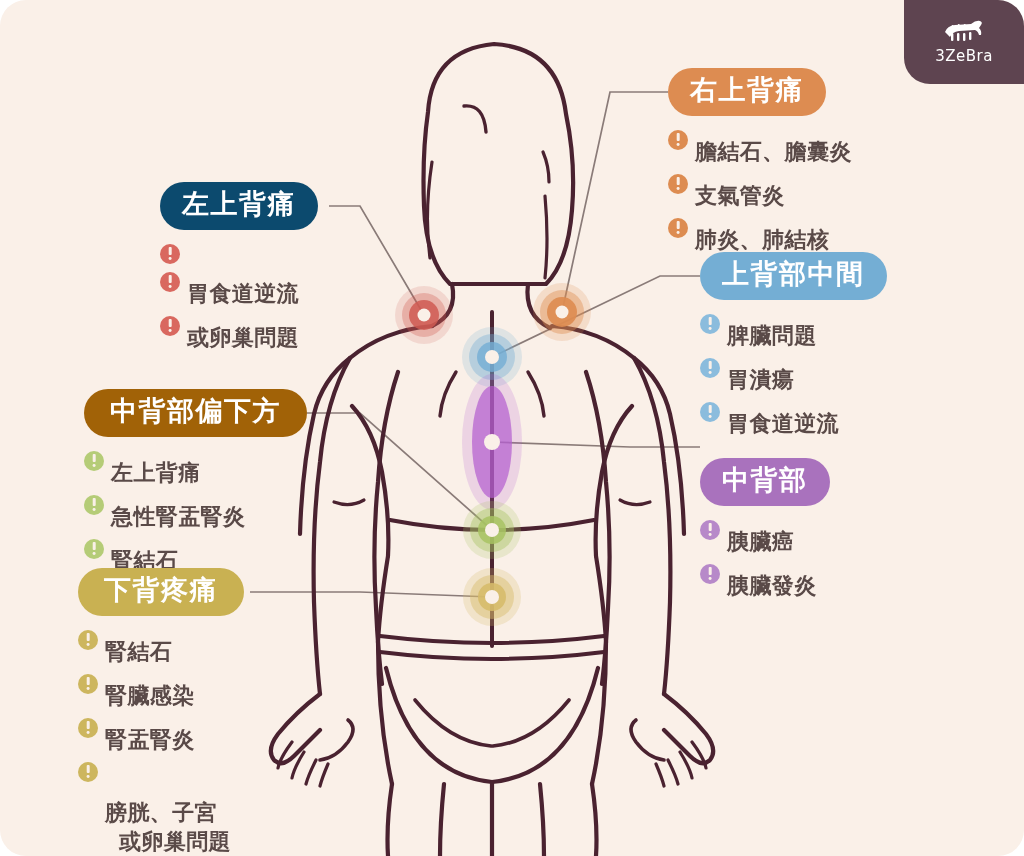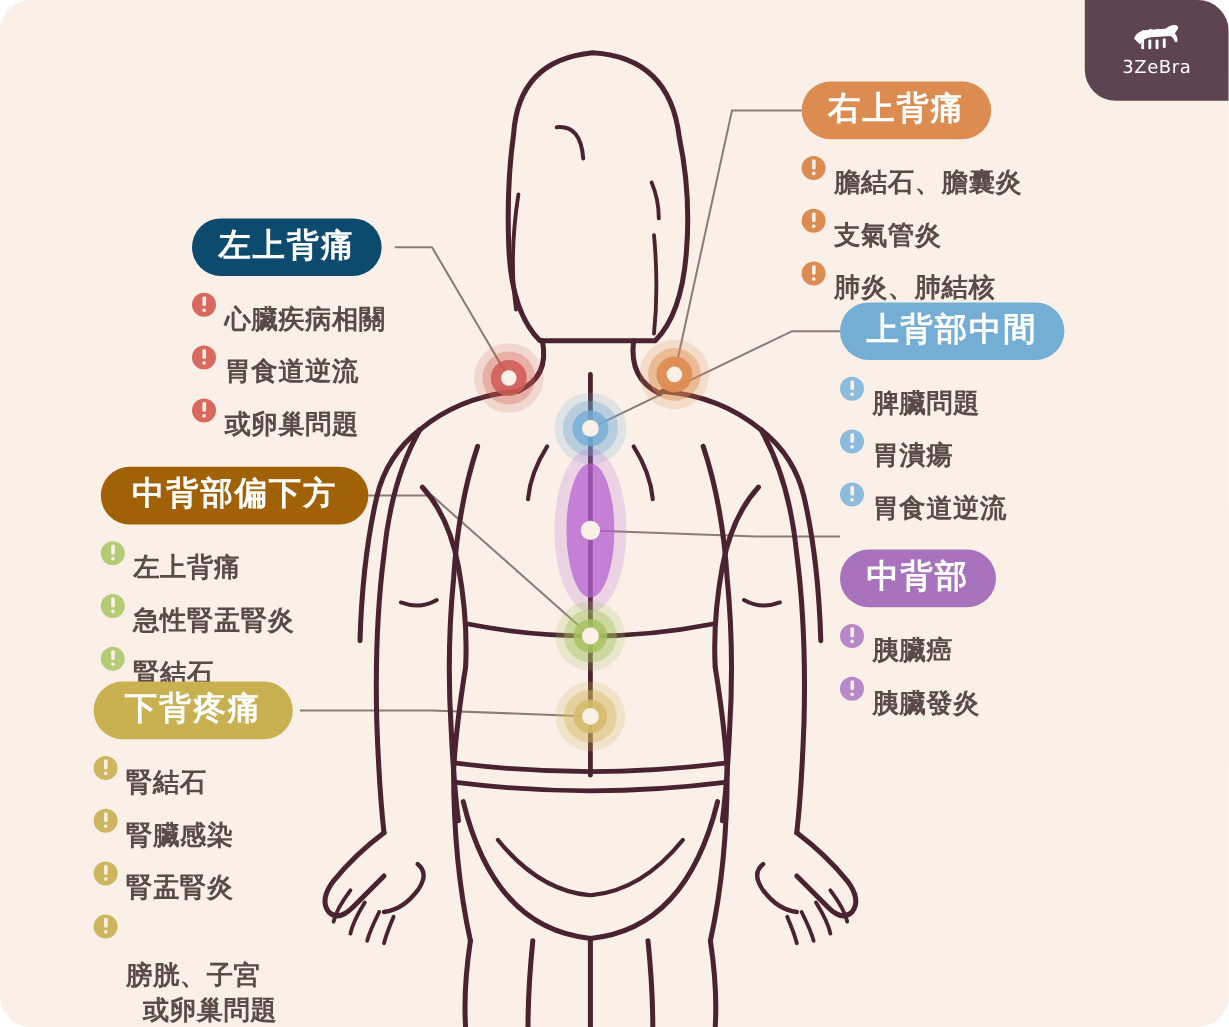--- a/index.html
+++ b/index.html
@@ -258,21 +258,20 @@
       </g>
     </svg>
     <span class="logo-text">3ZeBra</span>
   </div>
 
   <div class="callout" id="callout-left-upper">
     <div class="callout-pill" style="background:#0c4a6e">左上背痛</div>
     <div class="callout-list">
       <div class="callout-item">
         <span class="bullet-badge" style="background:#d9685f"></span>
-        <span class="callout-text">心臟疾病相關</span>
       </div>
       <div class="callout-item">
         <span class="bullet-badge" style="background:#d9685f"></span>
         <span class="callout-text">胃食道逆流</span>
       </div>
       <div class="callout-item">
         <span class="bullet-badge" style="background:#d9685f"></span>
         <span class="callout-text">或卵巢問題</span>
       </div>
     </div>

